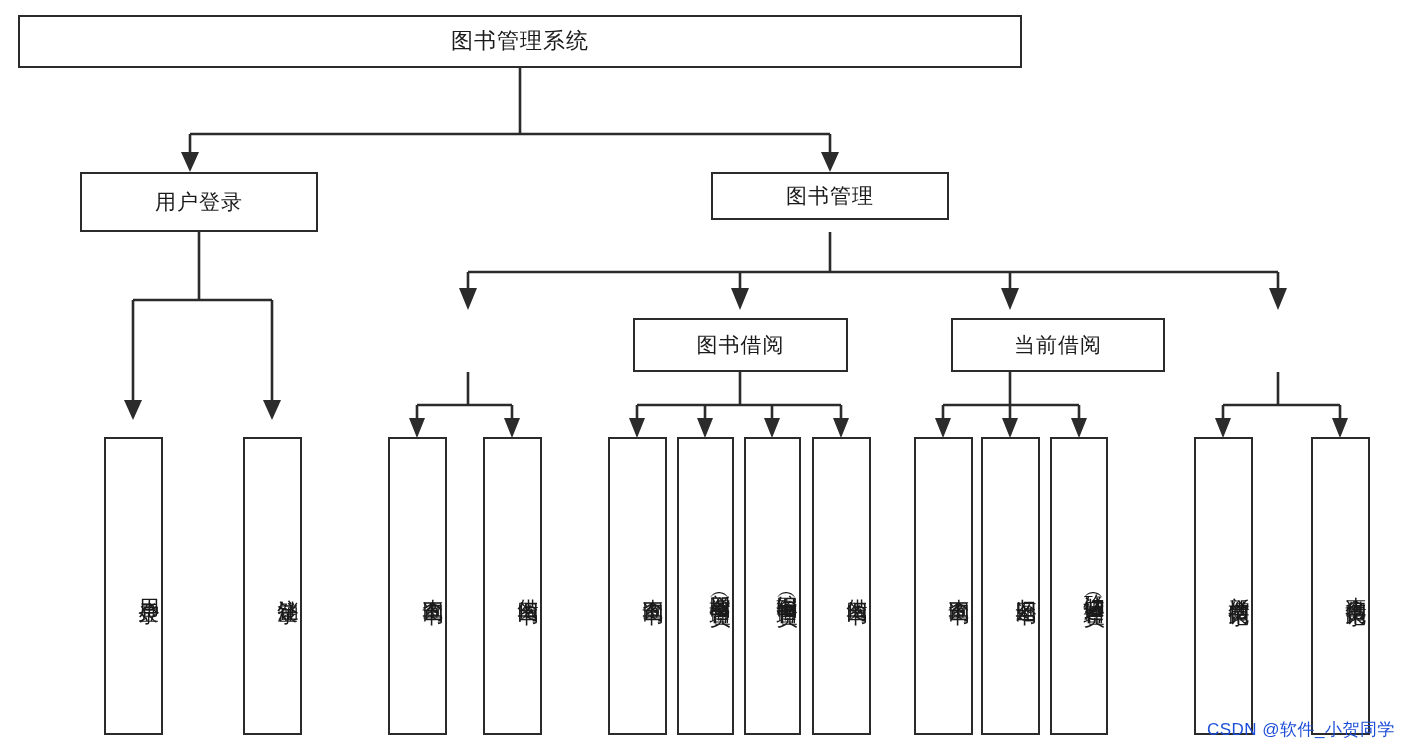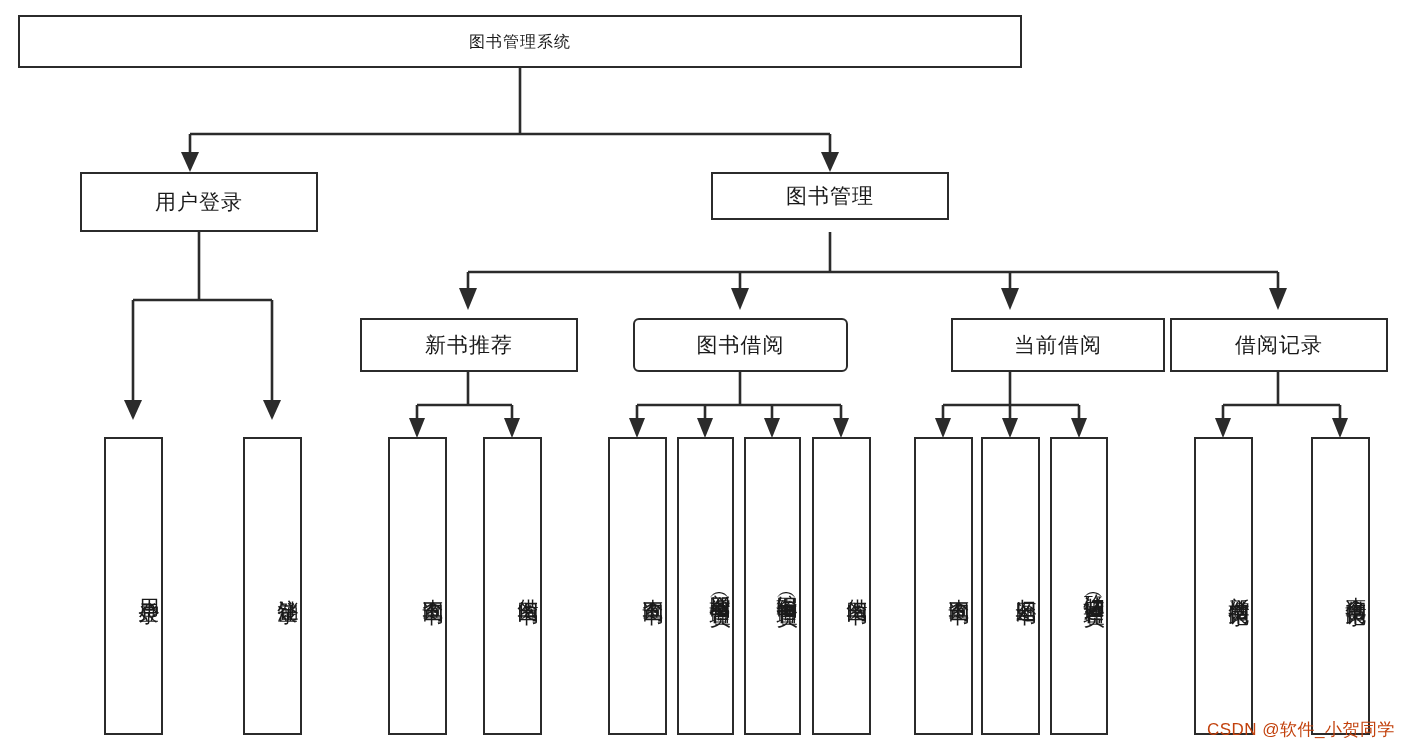--- a/index.html
+++ b/index.html
@@ -36,33 +36,33 @@
     font-size:21px;
     line-height:1.18;
     letter-spacing:2px;
     padding:6px 0;
     align-items:flex-start;
     justify-content:center;
     white-space:nowrap;
     overflow:hidden;
   }
   .node.root{
-    font-size:16px;
+    font-size:22px;
   }
   svg#links{
     position:absolute;left:0;top:0;width:1405px;height:747px;
     pointer-events:none;
   }
   .ln{stroke:#2b2b2b;stroke-width:2.6;fill:none;}
   .arrowhead{fill:#2b2b2b;}
   #watermark{
     position:absolute;
     right:10px;bottom:6px;
     font-size:17px;
-    color:#c2410c;
+    color:#1d4ed8;
     letter-spacing:0.5px;
     white-space:nowrap;
     font-family:"Liberation Sans","DejaVu Sans",sans-serif;
   }
 </style>
 </head>
 <body>
 
 <div id="diagram">
 
@@ -132,24 +132,22 @@
     <path class="ln" d="M1340,405 L1340,420"></path>
     <polygon class="arrowhead" points="1215,418 1231,418 1223,438"></polygon>
     <polygon class="arrowhead" points="1332,418 1348,418 1340,438"></polygon>
   </svg>
 
   <div class="node horiz root" style="left:18px;top:15px;width:1004px;height:53px;">图书管理系统</div>
 
   <div class="node horiz" style="left:80px;top:172px;width:238px;height:60px;">用户登录</div>
   <div class="node horiz" style="left:711px;top:172px;width:238px;height:48px;">图书管理</div>
 
-  <div class="node horiz" style="left:360px;top:318px;width:218px;height:54px;">新书推荐</div>
-  <div class="node horiz" style="left:633px;top:318px;width:215px;height:54px;border-radius:6px;">图书借阅</div>
+  <div class="node horiz" style="left:633px;top:318px;width:215px;height:54px;">图书借阅</div>
   <div class="node horiz" style="left:903px;top:318px;width:214px;height:54px;margin-left:48px;">当前借阅</div>
-  <div class="node horiz" style="left:1170px;top:318px;width:218px;height:54px;">借阅记录</div>
 
   <div class="node vert" style="left:104px;top:437px;width:59px;height:298px;">用户登录</div>
   <div class="node vert" style="left:243px;top:437px;width:59px;height:298px;">注销登录</div>
 
   <div class="node vert" style="left:388px;top:437px;width:59px;height:298px;">查询图书</div>
   <div class="node vert" style="left:483px;top:437px;width:59px;height:298px;">借阅图书</div>
 
   <div class="node vert" style="left:608px;top:437px;width:59px;height:298px;">查询图书</div>
   <div class="node vert" style="left:677px;top:437px;width:57px;height:298px;">新增图书（管理员）</div>
   <div class="node vert" style="left:744px;top:437px;width:57px;height:298px;">编辑图书（管理员）</div>

